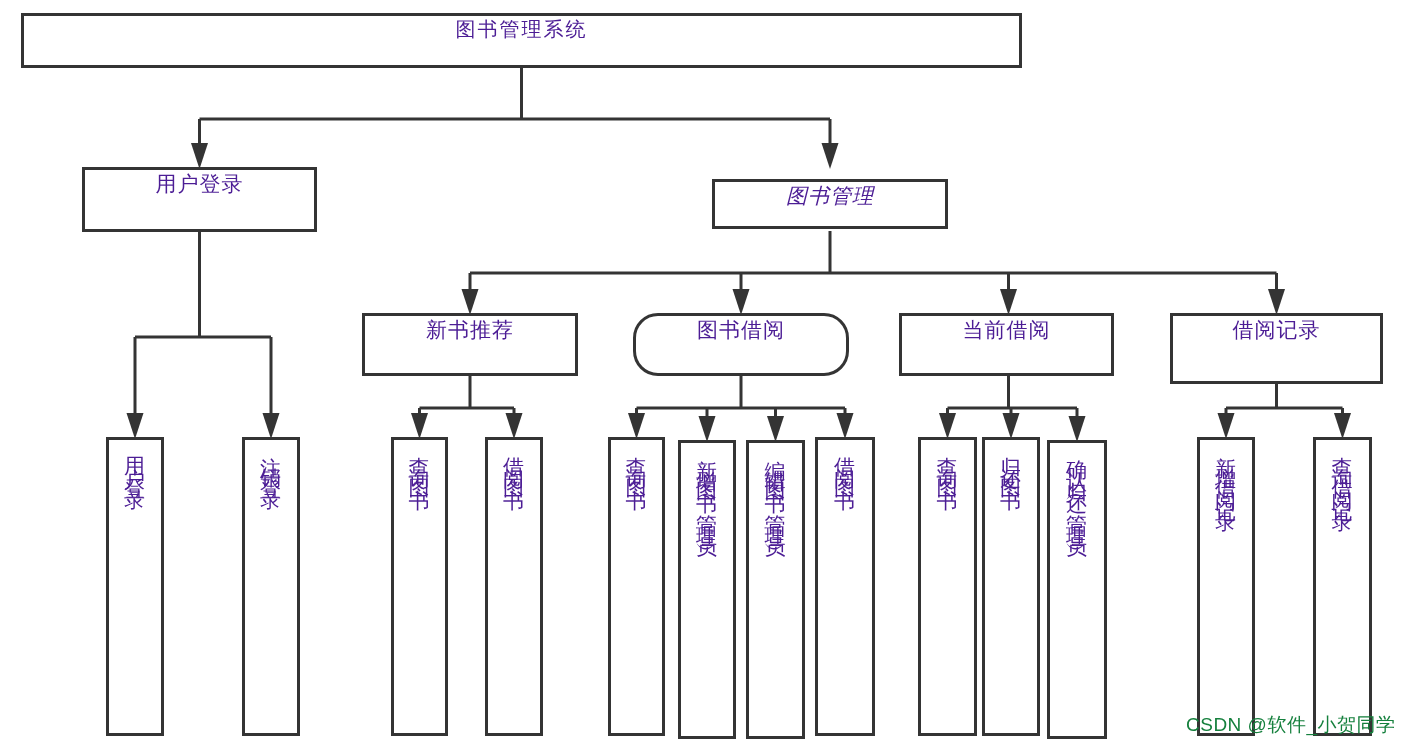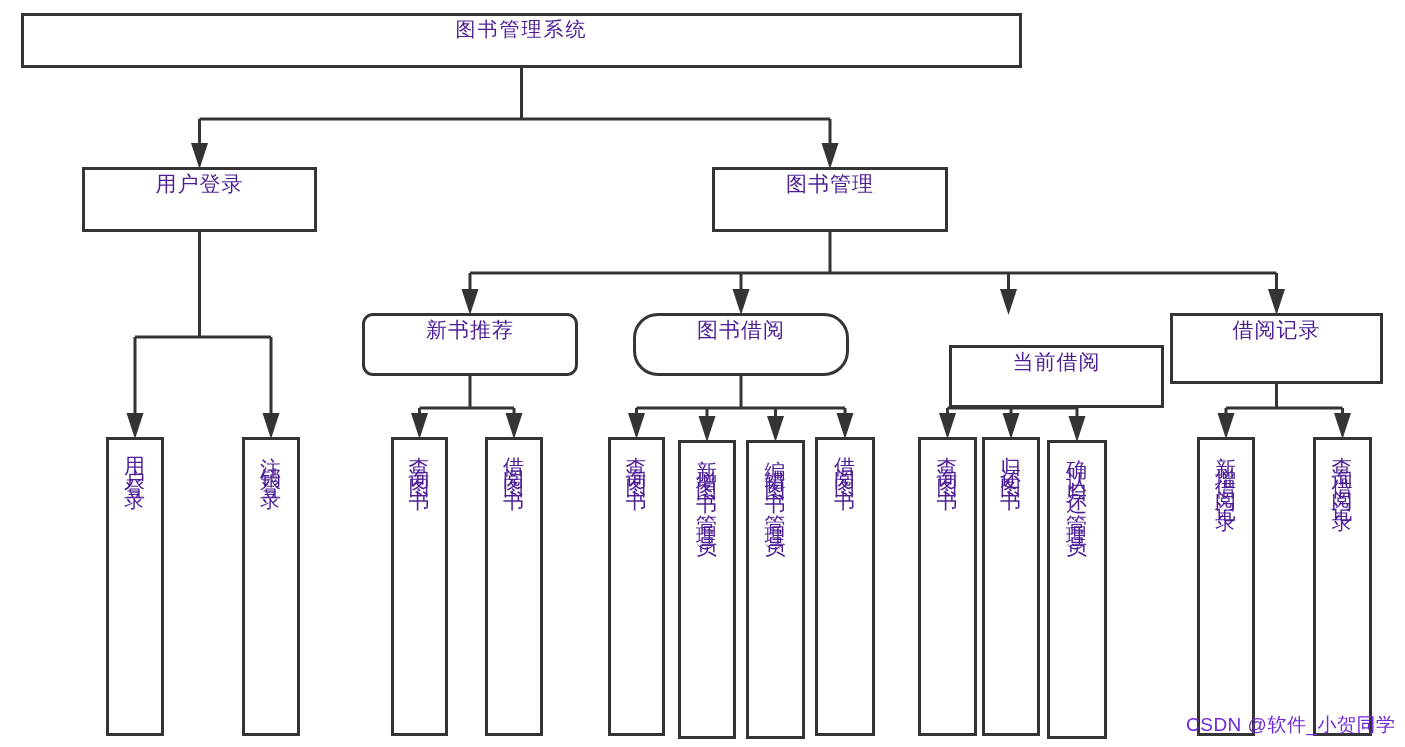--- a/index.html
+++ b/index.html
@@ -106,36 +106,36 @@
         <polygon points="1334,413 1351,413 1342.5,439" fill="#343434" stroke="none"></polygon>
       </g>
     </svg>
   <div id="nodes">
       <div class="node root" style="left: 21px; top: 13px; width: 1001px; height: 55px; border-color: rgb(52, 52, 52); background: rgb(255, 255, 255);">
         <span class="lbl">图书管理系统</span>
       </div>
       <div class="node" style="left: 82px; top: 167px; width: 235px; height: 65px; border-color: rgb(52, 52, 52); background: rgb(255, 255, 255);">
         <span class="lbl">用户登录</span>
       </div>
-      <div class="node" style="left: 712px; top: 167px; width: 236px; height: 65px; border-color: rgb(52, 52, 52); background: rgb(255, 255, 255);">
+      <div class="node" style="left: 712px; top: 179px; width: 236px; height: 50px; border-color: rgb(52, 52, 52); background: rgb(255, 255, 255); font-style: italic;">
         <span class="lbl">图书管理</span>
       </div>
       <div class="node vertical" style="left: 106px; top: 437px; width: 58px; height: 299px; border-color: rgb(52, 52, 52); background: rgb(255, 255, 255);">
         <span class="lbl">用户登录</span>
       </div>
       <div class="node vertical" style="left: 242px; top: 437px; width: 58px; height: 299px; border-color: rgb(52, 52, 52); background: rgb(255, 255, 255);">
         <span class="lbl">注销登录</span>
       </div>
-      <div class="node" style="left: 362px; top: 313px; width: 216px; height: 63px; border-color: rgb(52, 52, 52); background: rgb(255, 255, 255); border-radius: 11px;">
+      <div class="node" style="left: 362px; top: 313px; width: 216px; height: 63px; border-color: rgb(52, 52, 52); background: rgb(255, 255, 255);">
         <span class="lbl">新书推荐</span>
       </div>
       <div class="node" style="left: 633px; top: 313px; width: 216px; height: 63px; border-color: rgb(52, 52, 52); background: rgb(255, 255, 255); border-radius: 25px;">
         <span class="lbl">图书借阅</span>
       </div>
-      <div class="node" style="left: 949px; top: 313px; width: 215px; height: 63px; border-color: rgb(52, 52, 52); background: rgb(255, 255, 255); margin-top: 32px;">
+      <div class="node" style="left: 899px; top: 313px; width: 215px; height: 63px; border-color: rgb(52, 52, 52); background: rgb(255, 255, 255);">
         <span class="lbl">当前借阅</span>
       </div>
       <div class="node" style="left: 1170px; top: 313px; width: 213px; height: 71px; border-color: rgb(52, 52, 52); background: rgb(255, 255, 255);">
         <span class="lbl">借阅记录</span>
       </div>
       <div class="node vertical" style="left: 391px; top: 437px; width: 57px; height: 299px; border-color: rgb(52, 52, 52); background: rgb(255, 255, 255);">
         <span class="lbl">查询图书</span>
       </div>
       <div class="node vertical" style="left: 485px; top: 437px; width: 58px; height: 299px; border-color: rgb(52, 52, 52); background: rgb(255, 255, 255);">
         <span class="lbl">借阅图书</span>
@@ -161,14 +161,14 @@
       <div class="node vertical" style="left: 1047px; top: 440px; width: 60px; height: 299px; border-color: rgb(52, 52, 52); background: rgb(255, 255, 255);">
         <span class="lbl">确认归还（管理员）</span>
       </div>
       <div class="node vertical" style="left: 1197px; top: 437px; width: 58px; height: 299px; border-color: rgb(52, 52, 52); background: rgb(255, 255, 255);">
         <span class="lbl">新增借阅记录</span>
       </div>
       <div class="node vertical" style="left: 1313px; top: 437px; width: 59px; height: 299px; border-color: rgb(52, 52, 52); background: rgb(255, 255, 255);">
         <span class="lbl">查询借阅记录</span>
       </div>
     </div>
-  <div id="watermark" style="color: #6d28d9;">CSDN @软件_小贺同学</div>
+  <div id="watermark" style="color: #15803d;">CSDN @软件_小贺同学</div>
 </div>
 
 </body></html>

